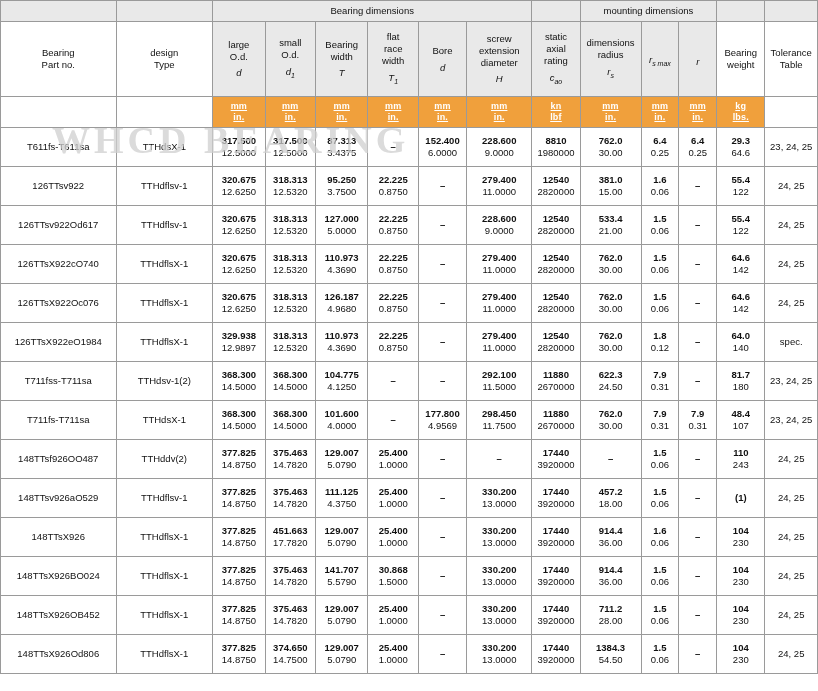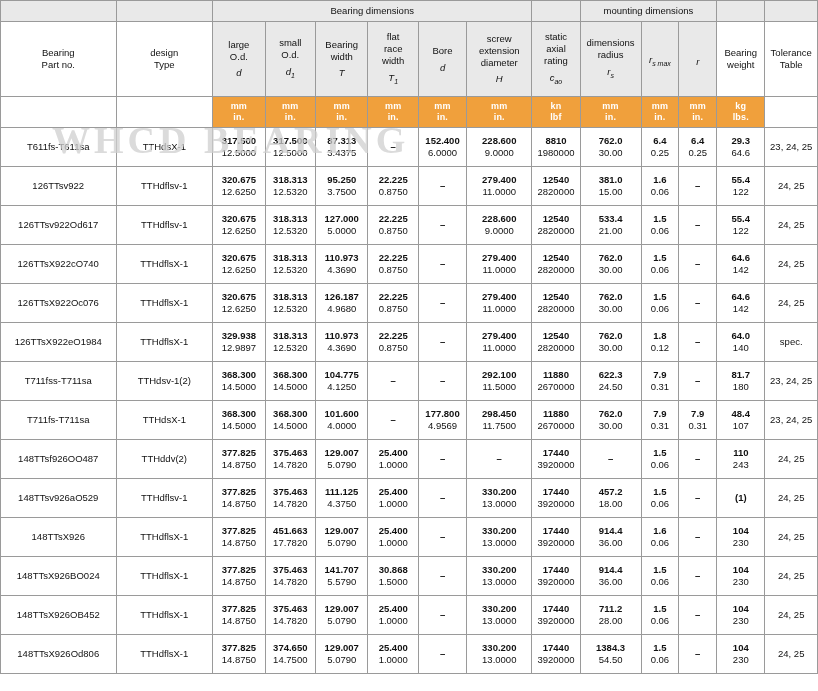--- a/index.html
+++ b/index.html
@@ -40,20 +40,21 @@
   .hdr .sym{font-style:italic;display:block;margin-top:5px;font-size:9.5px;}
   .hdr .sym sub{font-size:7px;}
   .hdr.shade{background:#e9e9e9;}
   .units{
     background:#f0a03c;
     color:#ffffff;
     font-weight:bold;
     height:30px;
     font-size:9px;
     letter-spacing:.2px;
+    text-decoration:underline;
   }
   .units .u2{display:block;font-weight:bold;}
   .units.white{background:#ffffff;border-top:1px solid #9a9a9a;}
   tbody td{height:38px;font-size:9.5px;}
   .two{display:block;}
   .b{font-weight:bold;}
   .c-part{width:110px;}
   .c-type{width:92px;}
   .c-d{width:50px;}
   .c-d1{width:48px;}

